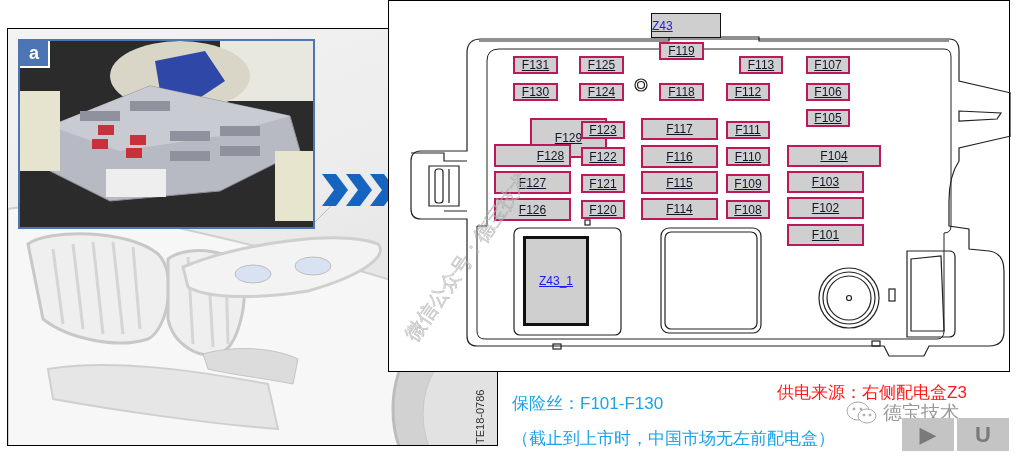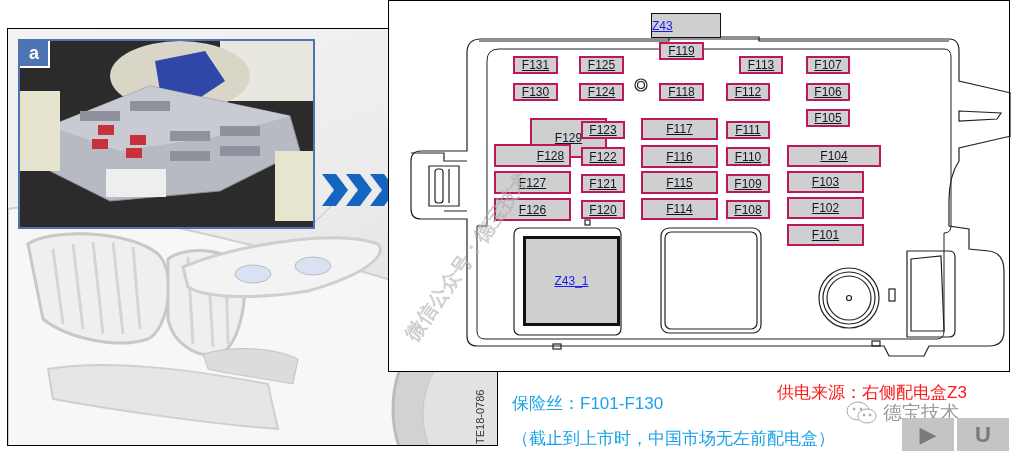--- a/index.html
+++ b/index.html
@@ -298,21 +298,21 @@
         <span>F103</span>
       </div>
       <div class="fuse" style="left: 398px; top: 196px; width: 77px; height: 22px;">
         <span>F102</span>
       </div>
       <div class="fuse" style="left: 398px; top: 223px; width: 77px; height: 22px;">
         <span>F101</span>
       </div>
     </div>
 
-  <div class="z43-1" style="left:134px; top:235px; width:97px; height:90px;">
+  <div class="z43-1" style="left:134px; top:235px; width:66px; height:90px;">
     <span>Z43_1</span>
   </div>
 
   <div class="watermark" style="left:10px; top:330px; transform: rotate(-55deg);">微信公众号：德宝技术</div>
 </div>
 
 <div class="fuse-range">保险丝：F101-F130</div>
 <div class="fuse-note">（截止到上市时，中国市场无左前配电盒）</div>
 <div class="power-source">供电来源：右侧配电盒Z3</div>
 

